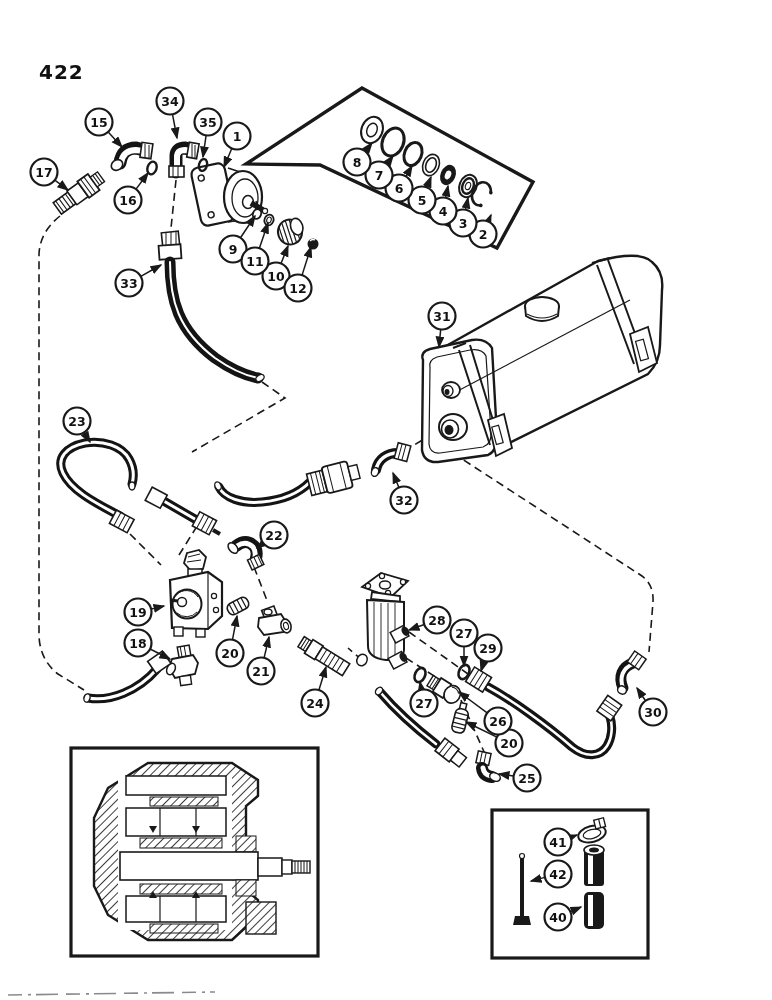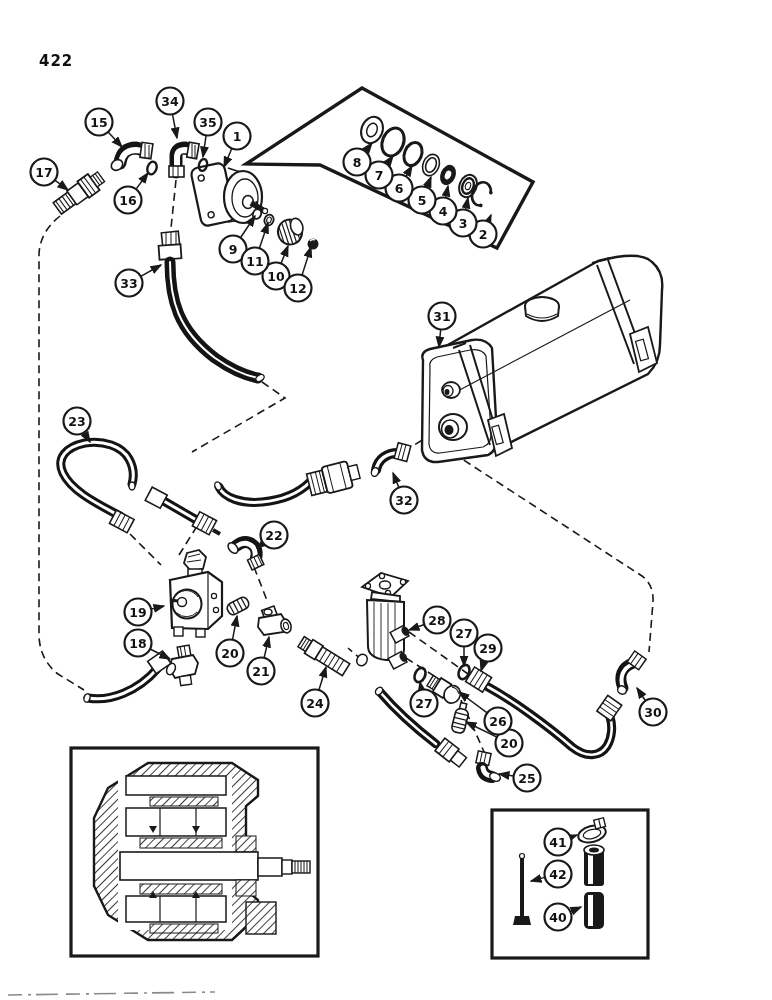--- a/index.html
+++ b/index.html
@@ -2,21 +2,21 @@
 <html><head>
 <meta charset="utf-8">
 <style>
   html,body{margin:0;padding:0;background:#e8e8e8;}
   .page{
     position:relative;width:772px;height:1000px;background:#ffffff;
     font-family:"DejaVu Sans","Liberation Sans",sans-serif;overflow:hidden;
     margin:0 auto;
   }
   .page-number{
-    position:absolute;left:39px;top:52px;font-size:15px;font-weight:bold;
+    position:absolute;left:39px;top:60px;font-size:20px;font-weight:bold;
     color:#111;letter-spacing:1px;
   }
   svg{position:absolute;left:0;top:0;}
   .ln{stroke:#191919;fill:none;}
   .fw{fill:#ffffff;stroke:#191919;}
   .dash{stroke:#191919;fill:none;stroke-width:1.6;stroke-dasharray:8 5;}
   .hoseO{stroke:#141414;fill:none;stroke-linecap:round;}
   .hoseI{stroke:#ffffff;fill:none;stroke-linecap:round;}
   .callout-circle{fill:#ffffff;stroke:#191919;stroke-width:2.2;}
   .callout-num{font-family:"DejaVu Sans","Liberation Sans",sans-serif;

